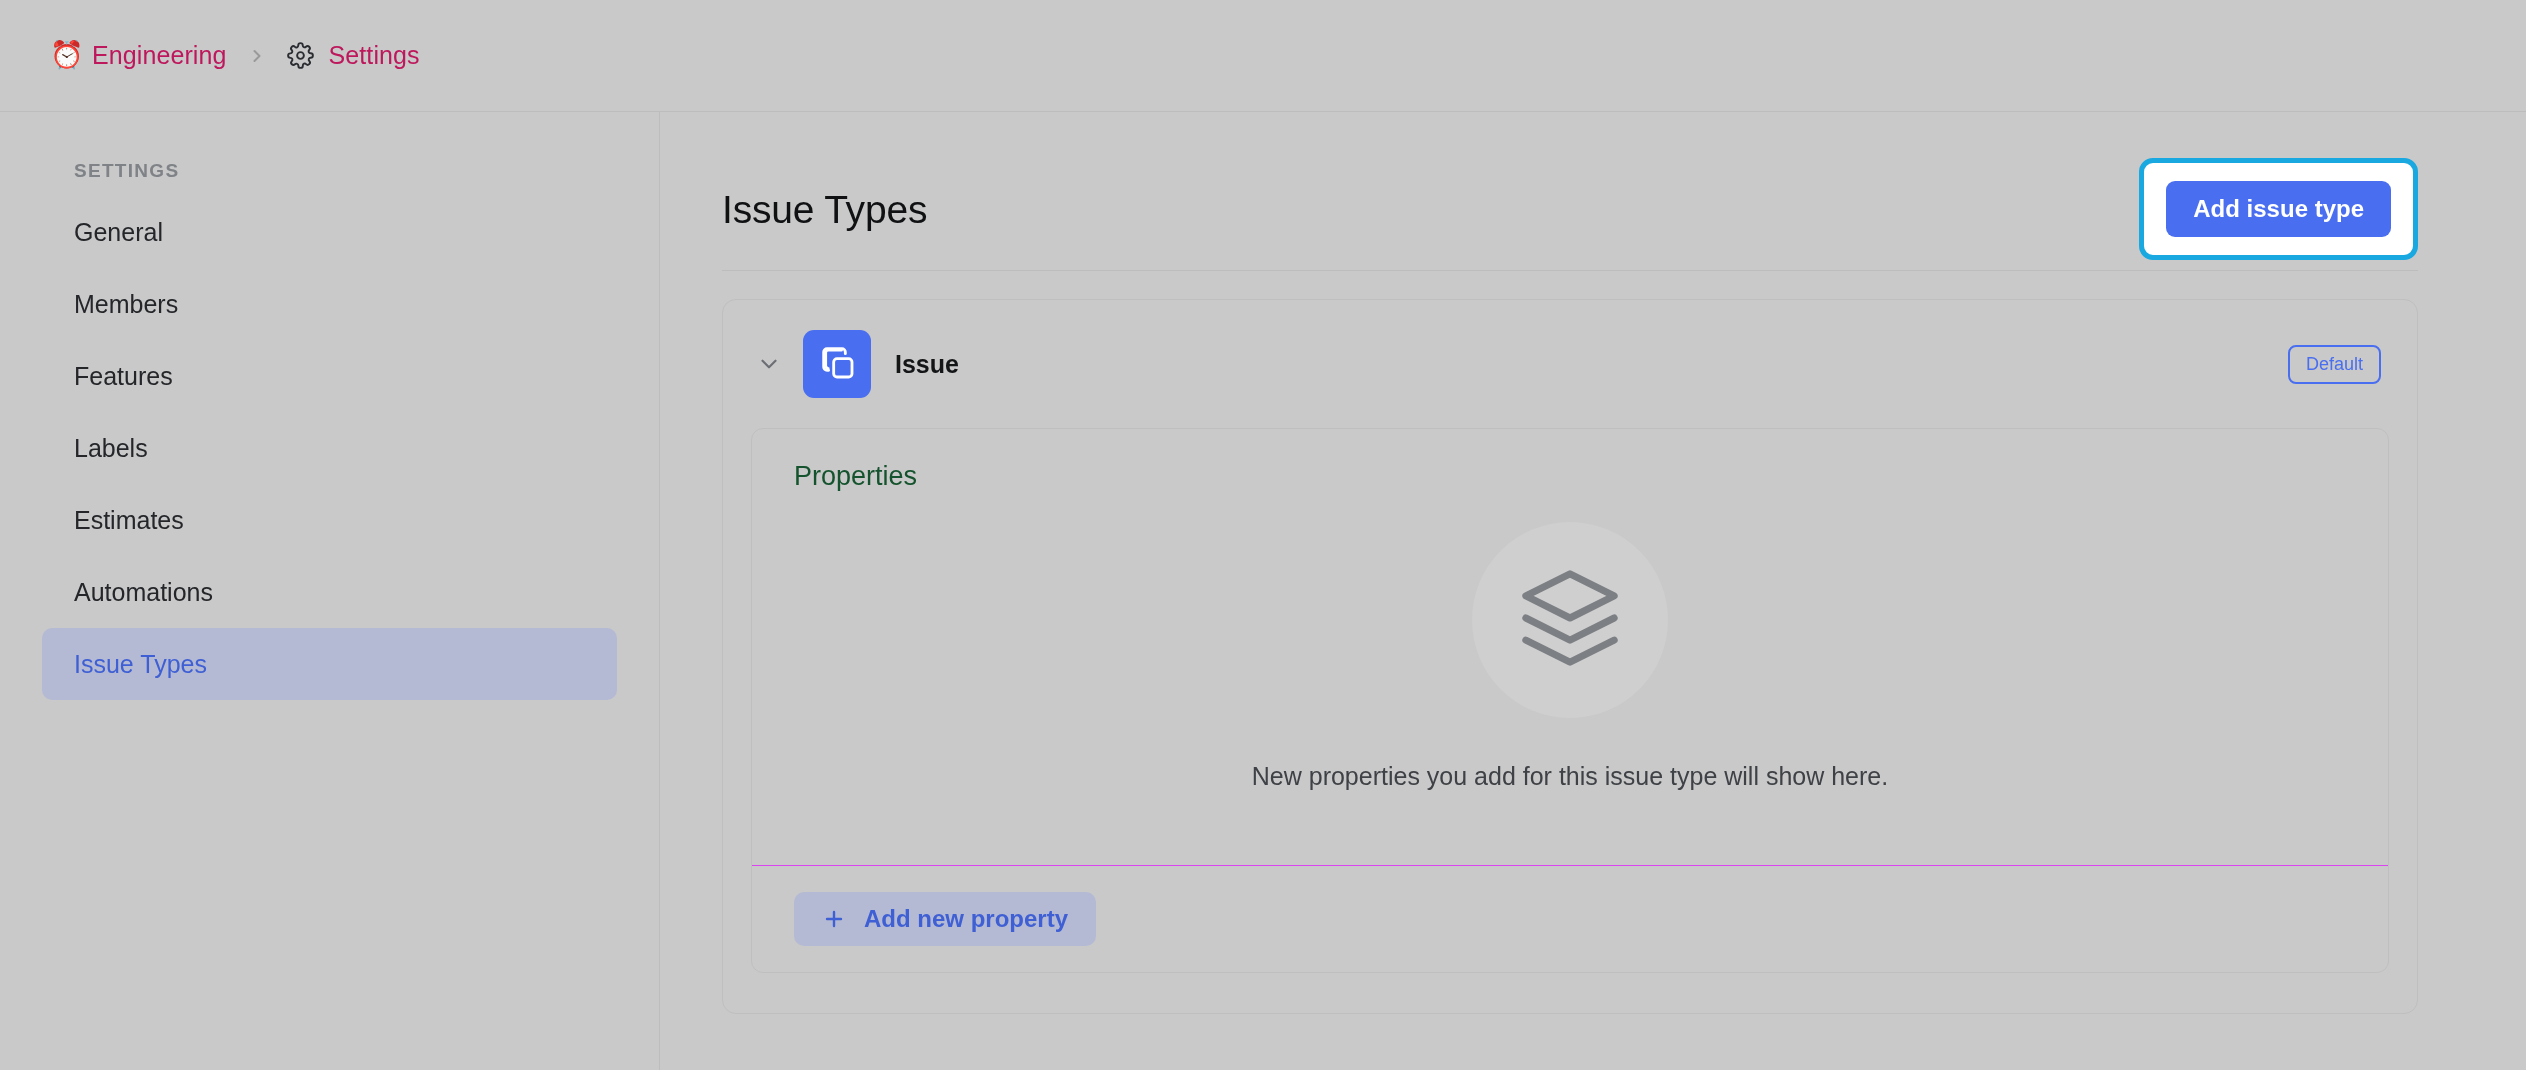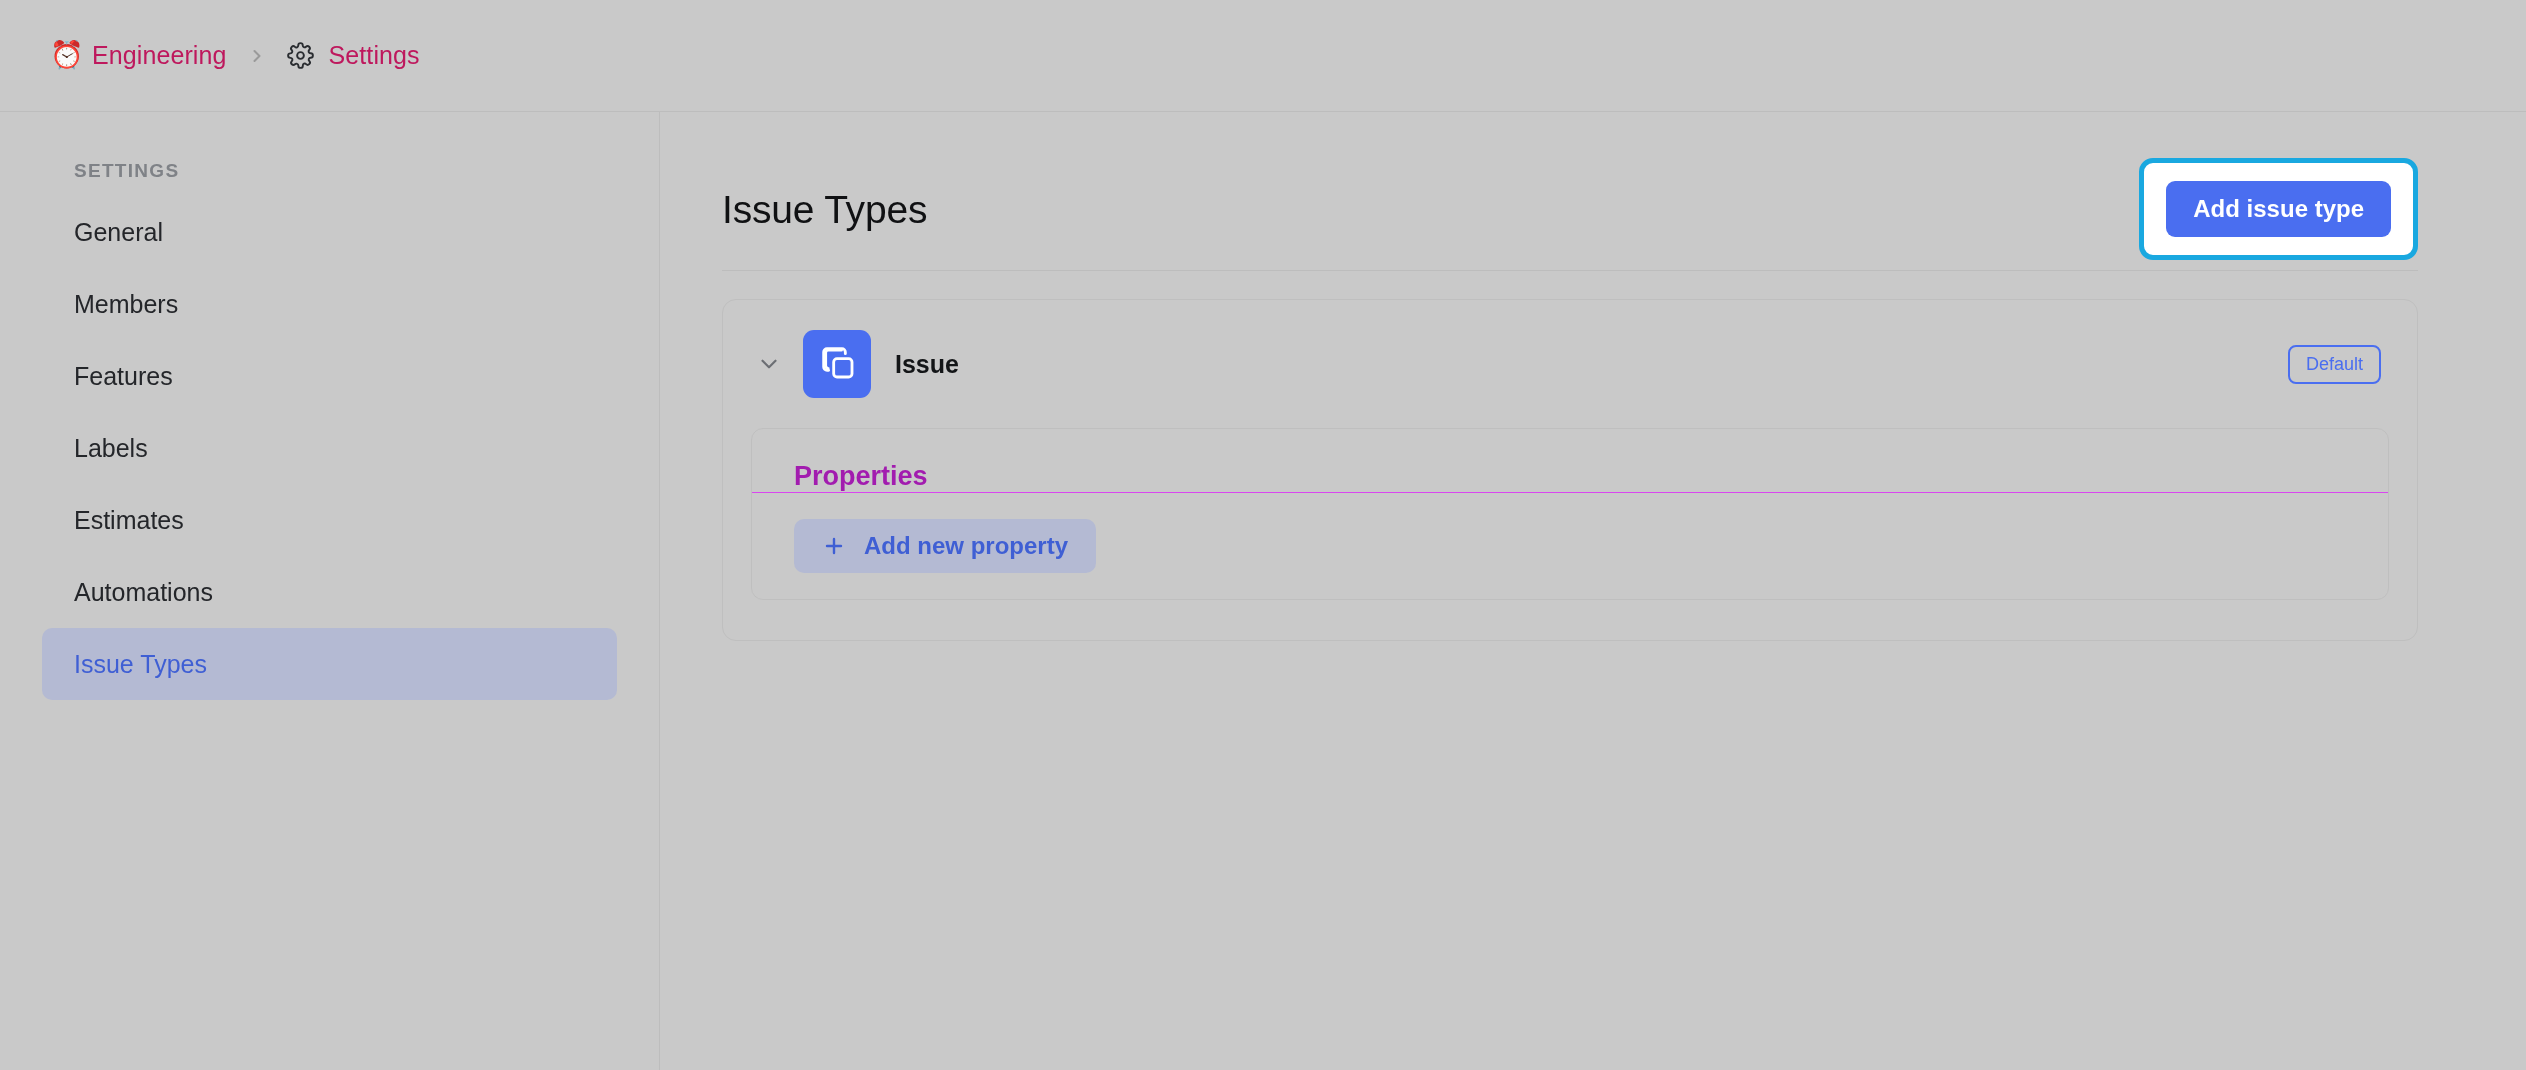--- a/index.html
+++ b/index.html
@@ -271,22 +271,22 @@
   
   .props-panel {
     margin: 0 28px 40px 28px;
     border: 1px solid #bfbfbf;
     border-radius: 12px;
     background: #c9c9c9;
   }
 
   .props-title {
     font-size: 27px;
-    font-weight: bold;
-    color: #a21caf;
+    font-weight: normal;
+    color: #14532d;
     padding: 32px 0 0 42px;
   }
 
   .empty-state {
     display: flex;
     flex-direction: column;
     align-items: center;
     justify-content: center;
     padding: 30px 0 74px 0;
   }
@@ -437,20 +437,32 @@
             <div class="type-name">Issue</div>
           </div>
 
           <button class="badge-default">Default</button>
         </div>
 
         <div class="props-panel">
 
           <div class="props-title">Properties</div>
 
+          <div class="empty-state">
+            <div class="empty-circle">
+              <span>
+                <svg width="106" height="106" viewBox="0 0 24 24" fill="none" stroke="#7c7f83" stroke-width="1.6" stroke-linecap="round" stroke-linejoin="round">
+                  <polygon points="12 2 2 7 12 12 22 7 12 2"></polygon>
+                  <polyline points="2 17 12 22 22 17"></polyline>
+                  <polyline points="2 12 12 17 22 12"></polyline>
+                </svg>
+              </span>
+            </div>
+            <div class="empty-text">New properties you add for this issue type will show here.</div>
+          </div>
 
           <div class="props-footer">
             <button class="btn-soft">
               <span class="plus">
                 <svg width="24" height="24" viewBox="0 0 24 24" fill="none" stroke="currentColor" stroke-width="2.4" stroke-linecap="round">
                   <line x1="12" y1="5" x2="12" y2="19"></line>
                   <line x1="5" y1="12" x2="19" y2="12"></line>
                 </svg>
               </span>
               <span>Add new property</span>

